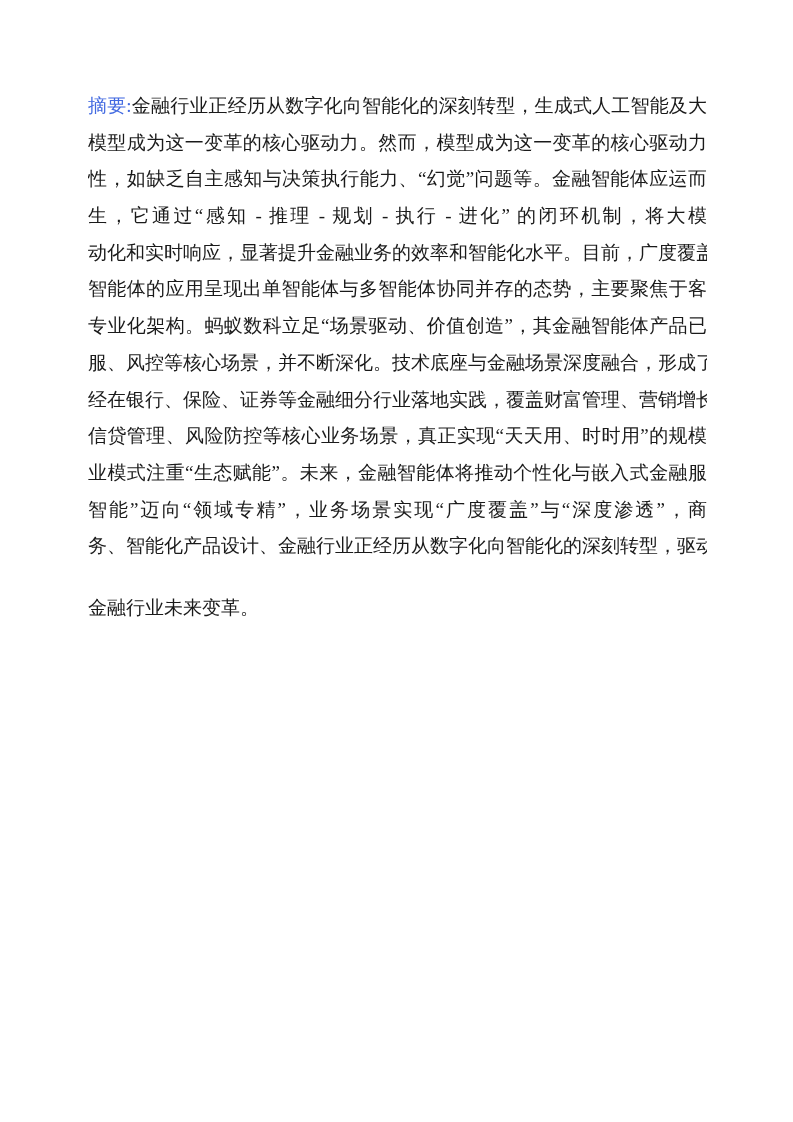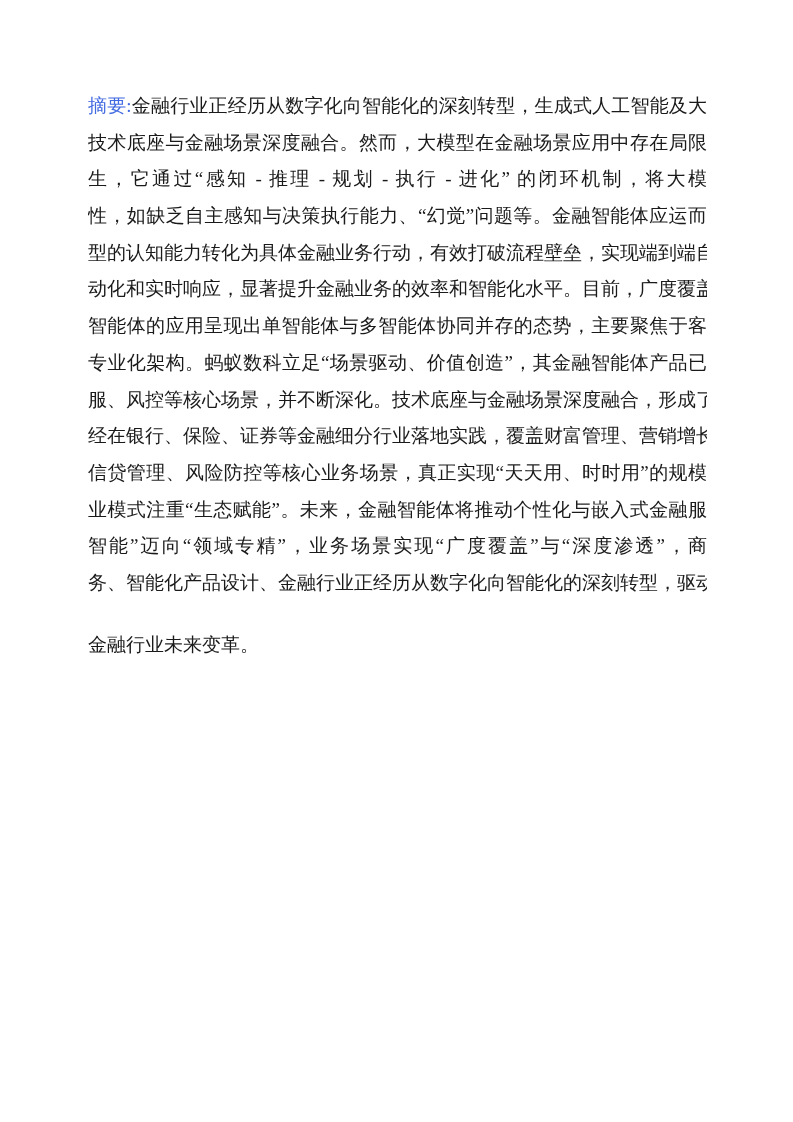--- a/index.html
+++ b/index.html
@@ -51,24 +51,23 @@
     color: #1a1a1a;
   }
 </style>
 </head>
 <body>
 
 <div class="page">
 
   <div class="abstract-block">
     <div class="line"><span class="abstract-label">摘要:</span><span>金融行业正经历从数字化向智能化的深刻转型，生成式人工智能及大</span></div>
-    <div class="line">技术底座与金融场景深度融合。然而，大模型在金融场景应用中存在局限</div>
+    <div class="line">模型成为这一变革的核心驱动力。然而，模型成为这一变革的核心驱动力</div>
+    <div class="line">性，如缺乏自主感知与决策执行能力、“幻觉”问题等。金融智能体应运而</div>
     <div class="line">生，它通过“感知 - 推理 - 规划 - 执行 - 进化” 的闭环机制，将大模</div>
-    <div class="line">性，如缺乏自主感知与决策执行能力、“幻觉”问题等。金融智能体应运而</div>
-    <div class="line">型的认知能力转化为具体金融业务行动，有效打破流程壁垒，实现端到端自</div>
     <div class="line">动化和实时响应，显著提升金融业务的效率和智能化水平。目前，广度覆盖</div>
     <div class="line">智能体的应用呈现出单智能体与多智能体协同并存的态势，主要聚焦于客</div>
     <div class="line">专业化架构。蚂蚁数科立足“场景驱动、价值创造”，其金融智能体产品已</div>
     <div class="line">服、风控等核心场景，并不断深化。技术底座与金融场景深度融合，形成了</div>
     <div class="line">经在银行、保险、证券等金融细分行业落地实践，覆盖财富管理、营销增长、</div>
     <div class="line">信贷管理、风险防控等核心业务场景，真正实现“天天用、时时用”的规模</div>
     <div class="line">业模式注重“生态赋能”。未来，金融智能体将推动个性化与嵌入式金融服</div>
     <div class="line">智能”迈向“领域专精”，业务场景实现“广度覆盖”与“深度渗透”，商</div>
     <div class="line">务、智能化产品设计、金融行业正经历从数字化向智能化的深刻转型，驱动</div>
     <div class="line last">金融行业未来变革。</div>

